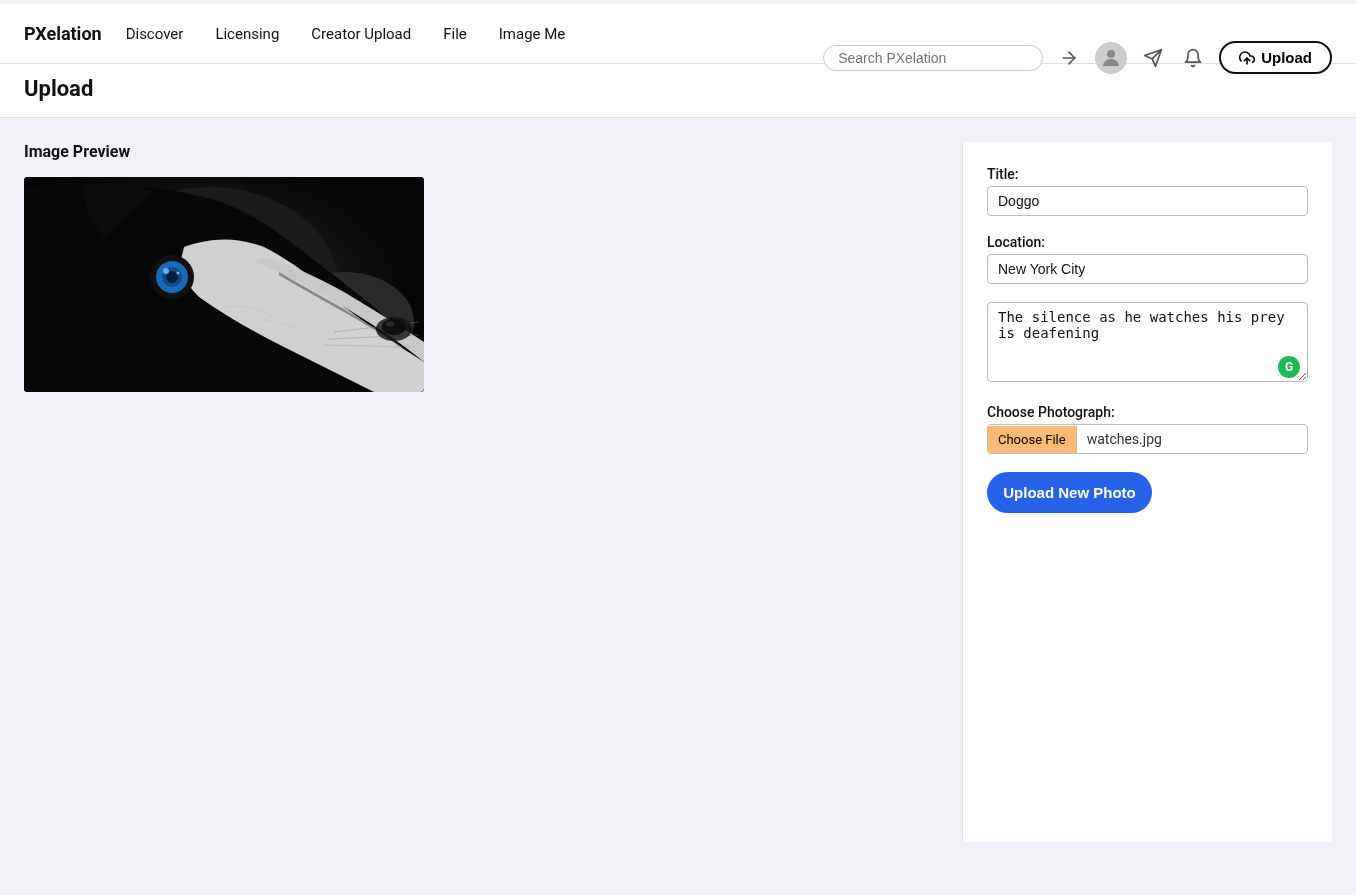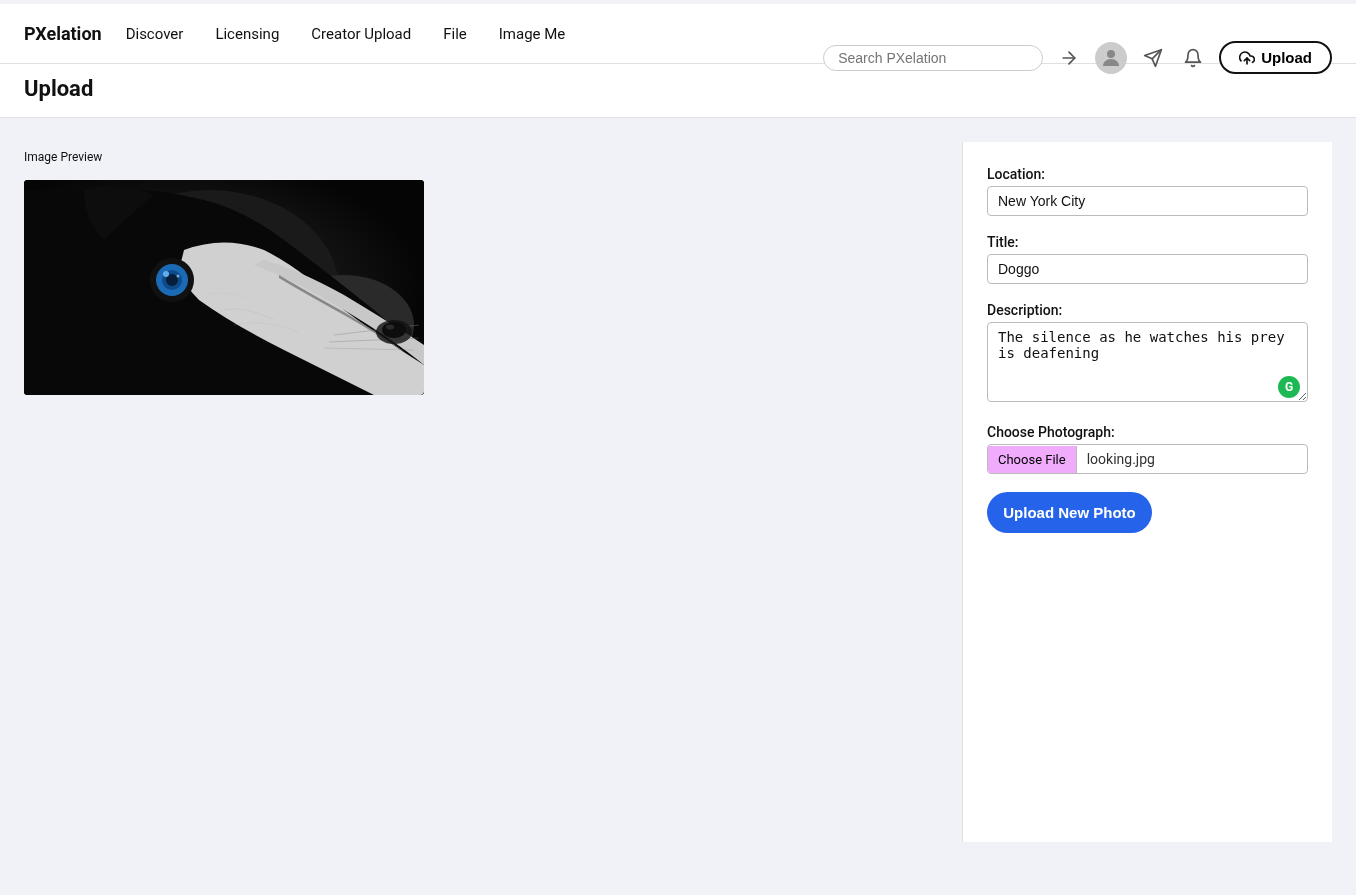--- a/index.html
+++ b/index.html
@@ -101,24 +101,23 @@
       display: flex;
       gap: 0;
     }
 
     
     .left-panel {
       flex: 1;
       background: #f0f2f7;
     }
     .image-preview-label {
-      font-size: 12px;
-      font-weight: 400;
+      font-size: 16px;
+      font-weight: 700;
       margin-bottom: 16px;
-      margin-top: 8px;
     }
     .preview-image-container {
       width: 400px;
       height: 215px;
       border-radius: 4px;
       overflow: hidden;
       background: #000;
     }
     .husky-svg {
       width: 100%;
@@ -185,21 +184,21 @@
     }
     .file-input-wrapper {
       display: flex;
       align-items: center;
       border: 1px solid #bbb;
       border-radius: 4px;
       overflow: hidden;
       background: #fff;
     }
     .choose-file-btn {
-      background: #f0abfc;
+      background: #fdba74;
       border: none;
       border-right: 1px solid #bbb;
       padding: 6px 10px;
       font-size: 13px;
       cursor: pointer;
       white-space: nowrap;
       font-family: inherit;
     }
     .file-name {
       padding: 6px 10px;
@@ -347,40 +346,39 @@
         <ellipse cx="370" cy="150" rx="12" ry="8" fill="#0d0d0d"></ellipse>
 
         <ellipse cx="366" cy="147" rx="4" ry="2.5" fill="#333" opacity="0.8"></ellipse>
       </svg>
     </div>
   </div>
 
   <div class="right-panel">
 
     <div class="form-group">
+      <label class="form-label">Title:</label>
+      <input type="text" class="form-input" value="Doggo" style="">
+    </div>
+
+    <div class="form-group">
       <label class="form-label">Location:</label>
       <input type="text" class="form-input" value="New York City" style="">
     </div>
 
     <div class="form-group">
-      <label class="form-label">Title:</label>
-      <input type="text" class="form-input" value="Doggo" style="">
-    </div>
-
-    <div class="form-group">
-      <label class="form-label">Description:</label>
       <div class="textarea-wrapper">
         <textarea class="form-textarea" style="">The silence as he watches his prey is deafening</textarea>
         <div class="grammarly-icon">G</div>
       </div>
     </div>
 
     <div class="form-group">
       <label class="form-label">Choose Photograph:</label>
       <div class="file-input-wrapper">
         <button class="choose-file-btn">Choose File</button>
-        <span class="file-name">looking.jpg</span>
+        <span class="file-name">watches.jpg</span>
       </div>
     </div>
 
     <button class="upload-photo-btn">Upload New Photo</button>
   </div>
 </div>
 
 </body></html>

